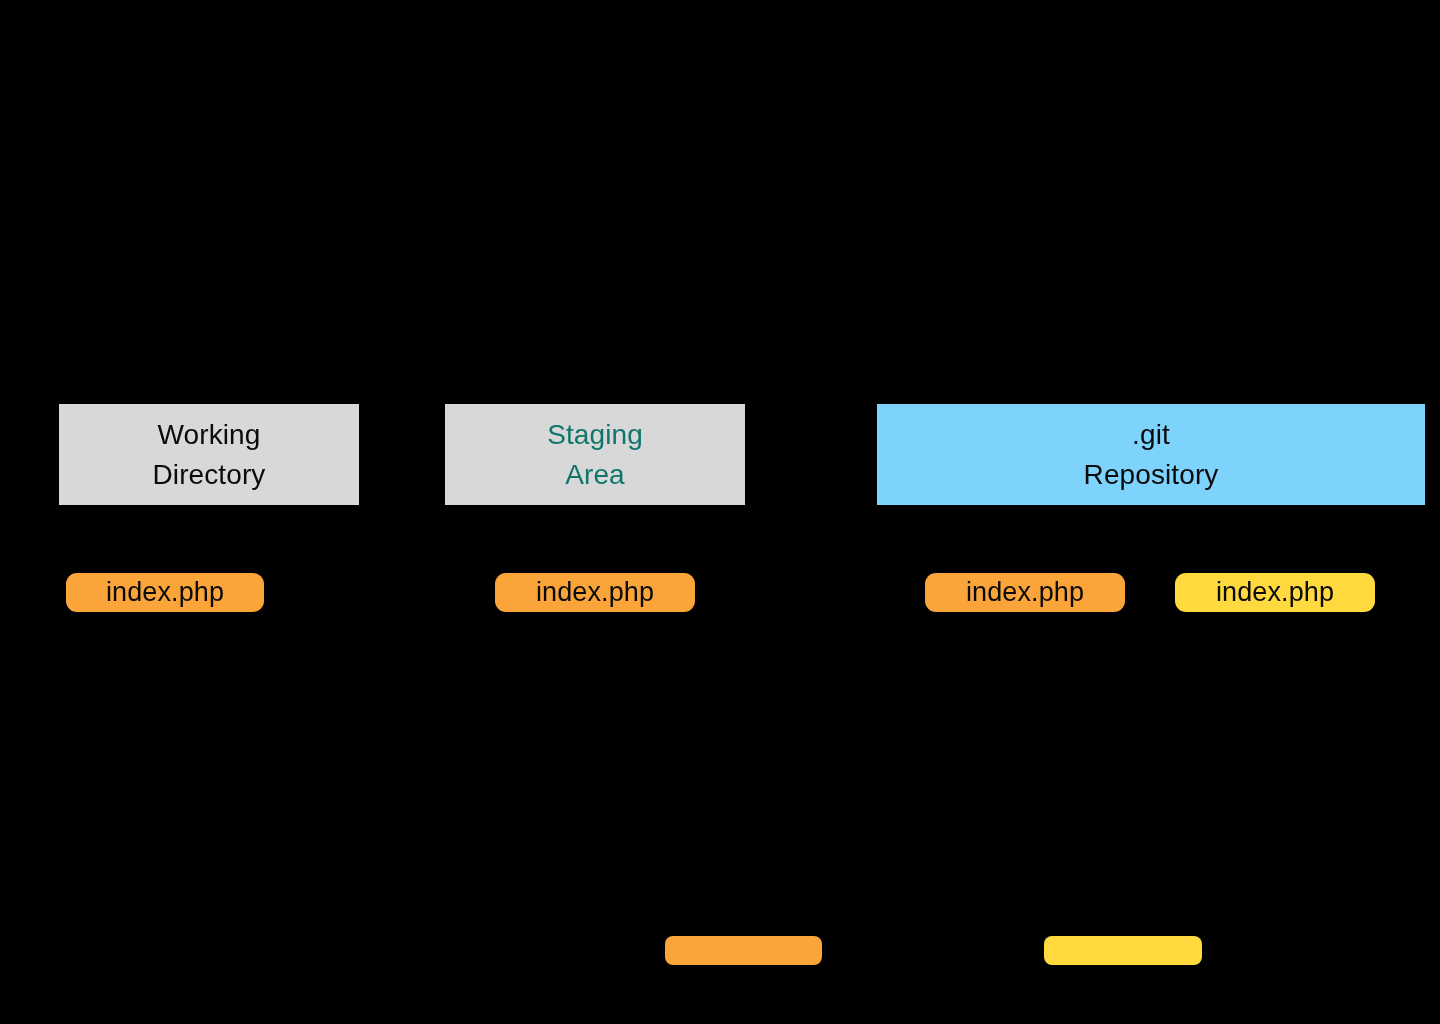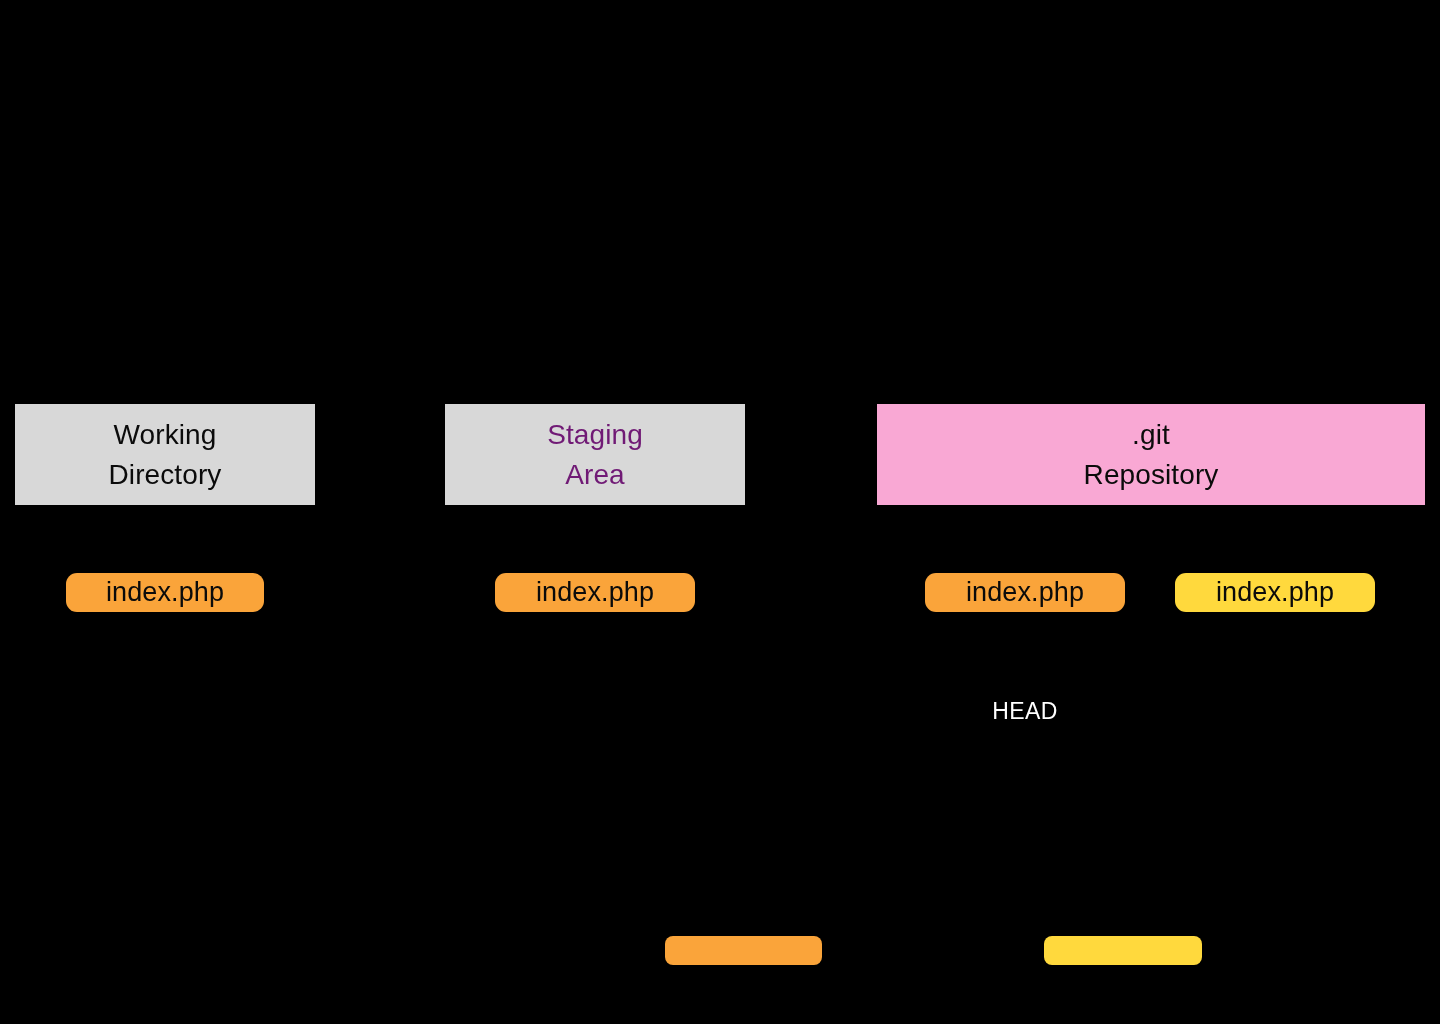--- a/index.html
+++ b/index.html
@@ -95,50 +95,49 @@
     box-sizing: border-box;
   }
   #legend-bar-orange { left: 665px;  top: 936px; width: 157px; }
   #legend-bar-yellow { left: 1044px; top: 936px; width: 158px; }
 </style>
 </head>
 <body style="background: rgb(0, 0, 0);">
 
 <div id="canvas" style="background: rgb(0, 0, 0);">
 
-  <div class="area-box" id="area-working" style="background: rgb(216, 216, 216);">
+  <div class="area-box" id="area-working" style="background: rgb(216, 216, 216); margin-left: 44px;">
     <div class="area-box-label" style="color: rgb(11, 11, 11);">Working
 Directory</div>
   </div>
 
   <div class="area-box" id="area-staging" style="background: rgb(216, 216, 216);">
-    <div class="area-box-label" style="color: #701a75;">Staging
+    <div class="area-box-label" style="color: #0f766e;">Staging
 Area</div>
   </div>
 
-  <div class="area-box" id="area-gitrepo" style="background: #f9a8d4;">
+  <div class="area-box" id="area-gitrepo" style="background: #7dd3fc;">
     <div class="area-box-label" style="color: rgb(11, 11, 11);">.git
 Repository</div>
   </div>
 
   <div class="file-badge" id="badge-working" style="background: rgb(250, 164, 58);">
     <span class="file-badge-label" style="color: rgb(11, 11, 11);">index.php</span>
   </div>
 
   <div class="file-badge" id="badge-staging" style="background: rgb(250, 164, 58);">
     <span class="file-badge-label" style="color: rgb(11, 11, 11);">index.php</span>
   </div>
 
   <div class="file-badge" id="badge-repo" style="background: rgb(250, 164, 58);">
     <span class="file-badge-label" style="color: rgb(11, 11, 11);">index.php</span>
   </div>
 
   <div class="file-badge" id="badge-head" style="background: rgb(255, 217, 61);">
     <span class="file-badge-label" style="color: rgb(11, 11, 11);">index.php</span>
   </div>
 
-  <div id="head-label" style="color: rgb(255, 255, 255);">HEAD</div>
 
   <div class="legend-bar" id="legend-bar-orange" style="background: rgb(250, 164, 58);"></div>
 
   <div class="legend-bar" id="legend-bar-yellow" style="background: rgb(255, 217, 61);"></div>
 
 </div>
 
 </body></html>

